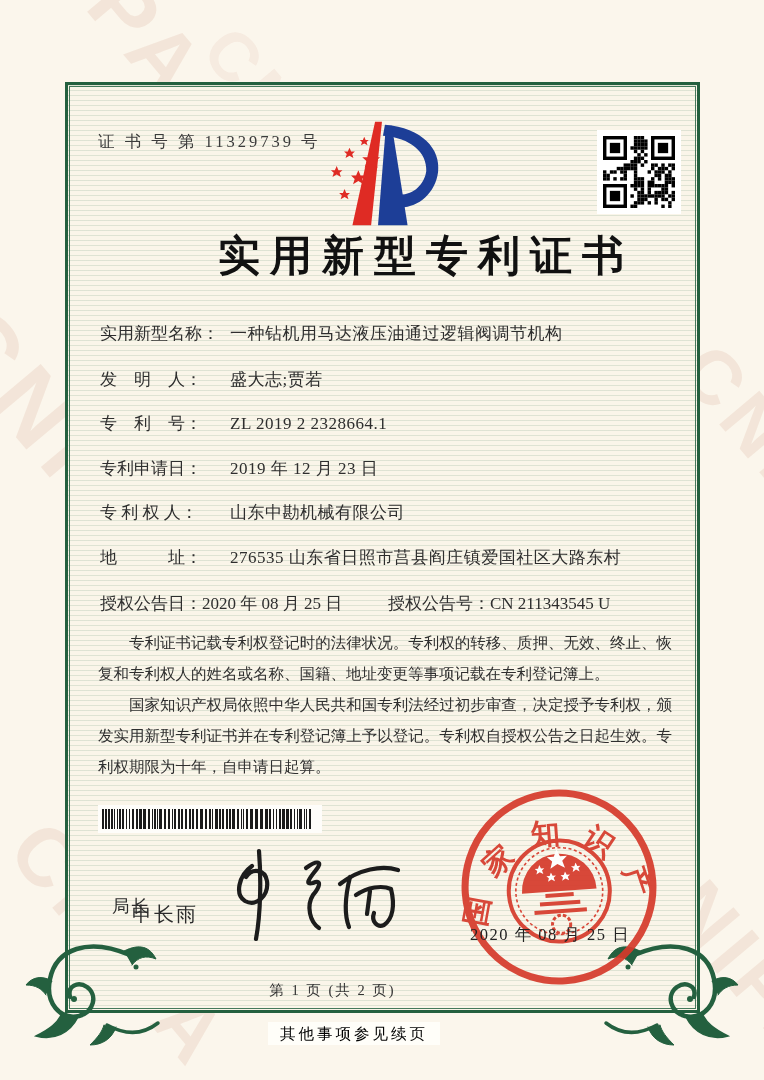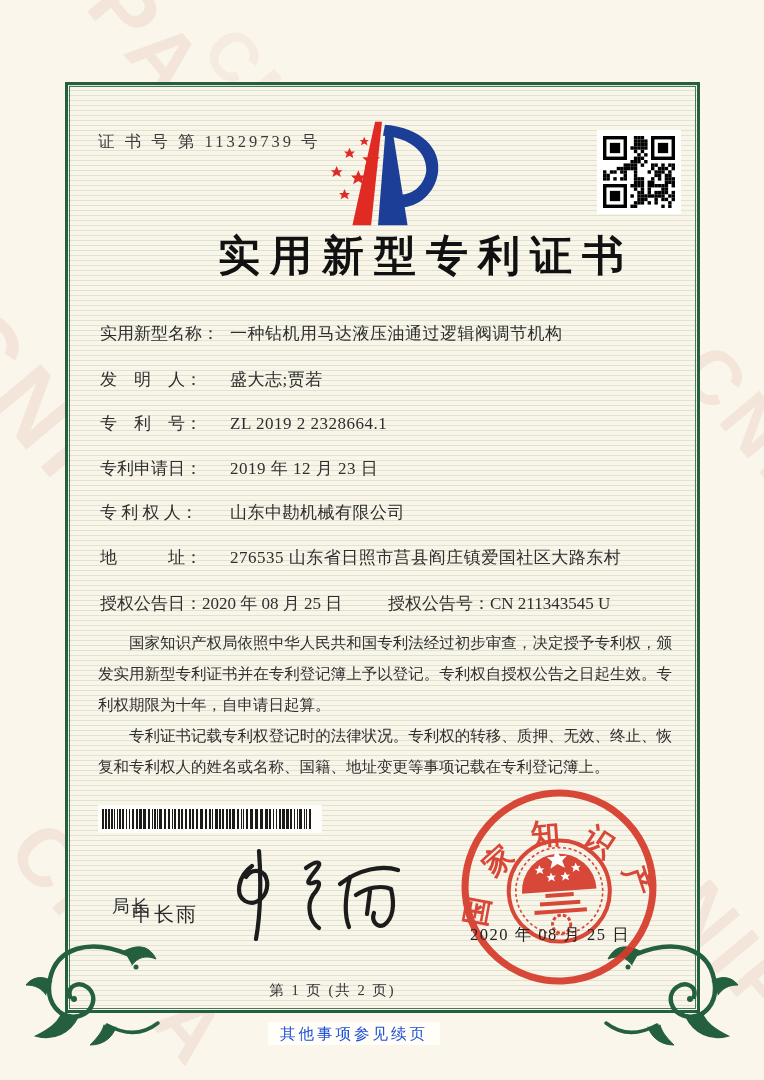--- a/index.html
+++ b/index.html
@@ -84,21 +84,21 @@
     position:absolute;left:470px;top:924px;font-size:16.5px;letter-spacing:1.5px;
     color:#232323;z-index:7;white-space:nowrap;
   }
   
   .page-info{
     position:absolute;left:65px;top:981px;width:535px;text-align:center;
     font-size:14.5px;letter-spacing:2px;color:#333;z-index:5;
   }
   .continuation{
     position:absolute;left:0;top:1024px;width:708px;text-align:center;
-    font-size:15.5px;letter-spacing:3px;color:#1d4ed8;z-index:5;
+    font-size:15.5px;letter-spacing:3px;color:#000000;z-index:5;
   }
   .continuation span{background:#fffef9;padding:3px 12px;}
   .flourish{position:absolute;width:150px;height:120px;z-index:4;}
   .flourish.left{left:12px;top:933px;}
   .flourish.right{left:602px;top:933px;transform:scaleX(-1);}
 </style>
 </head>
 <body>
 
 <div class="wm" style="left:-60px;top:-78px;font-size:86px;">CNIPA</div>
@@ -331,22 +331,22 @@
   <span class="field-label">地　　　址：</span><span class="field-value">276535  山东省日照市莒县阎庄镇爱国社区大路东村</span>
 </div>
 <div class="field-row" style="top:592px;">
   <span>授权公告日：</span><span>2020 年 08 月 25 日</span>
   <span class="grant-pair2" style="left:288px;">
     <span>授权公告号：</span><span>CN 211343545 U</span>
   </span>
 </div>
 
 <div class="paras">
+  <p>专利证书记载专利权登记时的法律状况。专利权的转移、质押、无效、终止、恢复和专利权人的姓名或名称、国籍、地址变更等事项记载在专利登记簿上。</p>
   <p>国家知识产权局依照中华人民共和国专利法经过初步审查，决定授予专利权，颁发实用新型专利证书并在专利登记簿上予以登记。专利权自授权公告之日起生效。专利权期限为十年，自申请日起算。</p>
-  <p>专利证书记载专利权登记时的法律状况。专利权的转移、质押、无效、终止、恢复和专利权人的姓名或名称、国籍、地址变更等事项记载在专利登记簿上。</p>
 </div>
 
 <div class="barcode-box">
   <svg id="barcode" width="212" height="20" viewBox="0 0 212 20">
       <rect x="0" y="0" width="2" height="20" fill="#1a1a1a"></rect>
       <rect x="3" y="0" width="2" height="20" fill="#1a1a1a"></rect>
       <rect x="6" y="0" width="2" height="20" fill="#1a1a1a"></rect>
       <rect x="9" y="0" width="2" height="20" fill="#1a1a1a"></rect>
       <rect x="12" y="0" width="1" height="20" fill="#1a1a1a"></rect>
       <rect x="15" y="0" width="1" height="20" fill="#1a1a1a"></rect>

